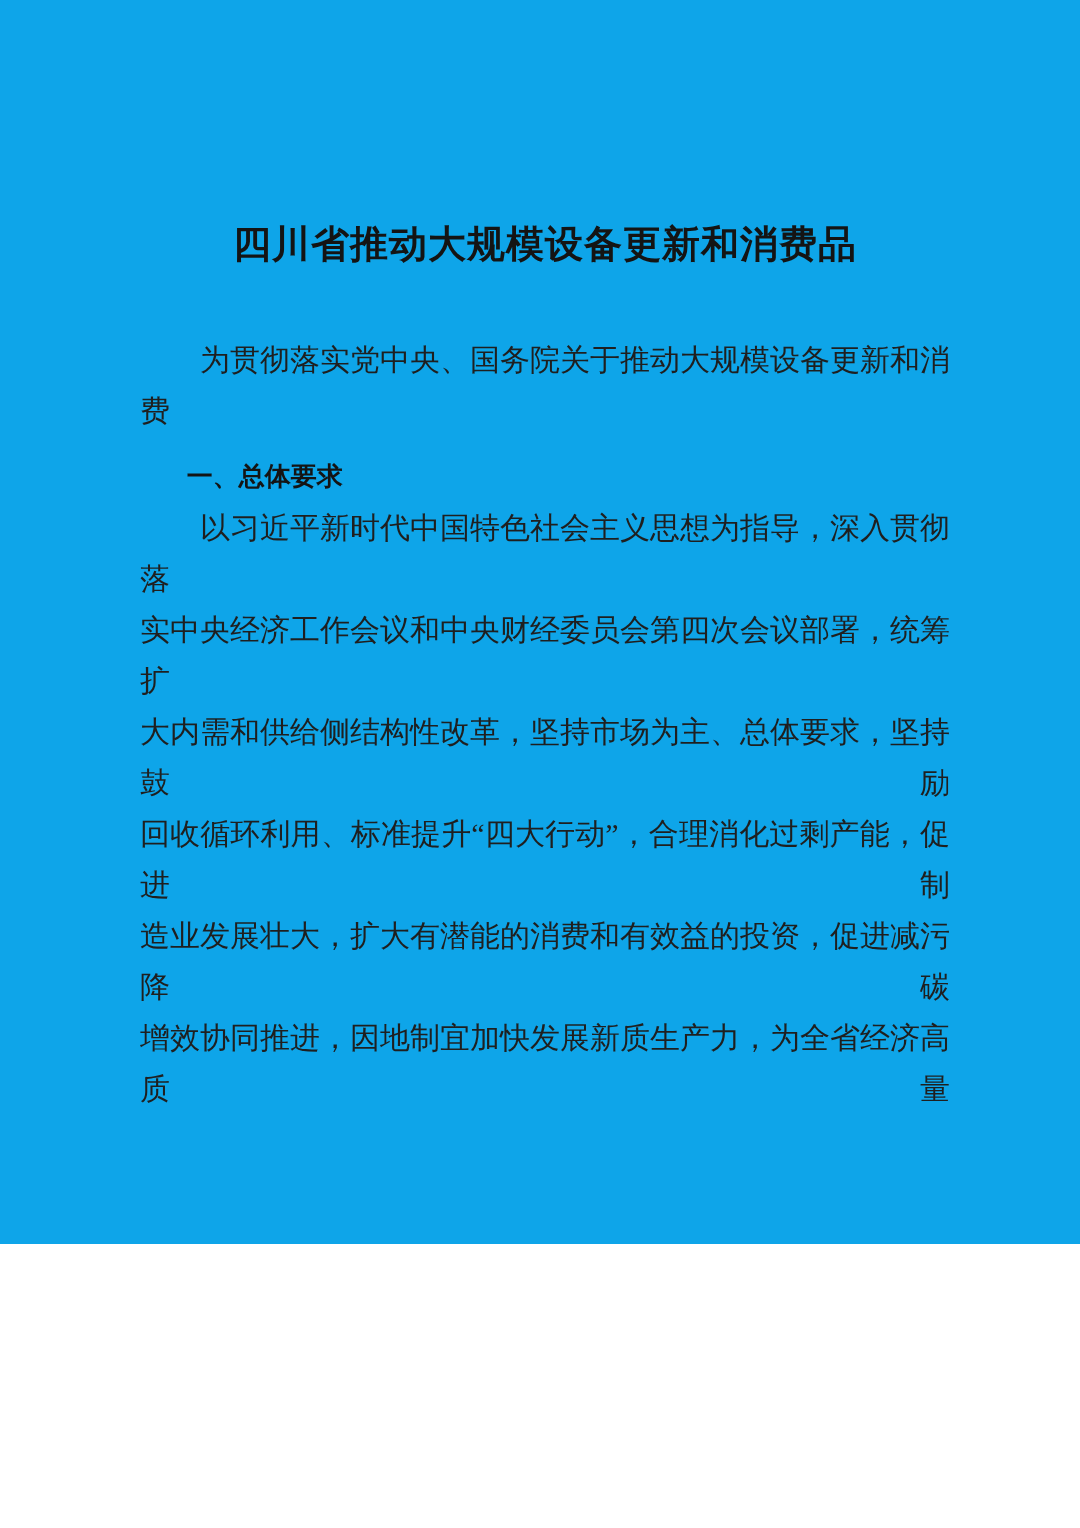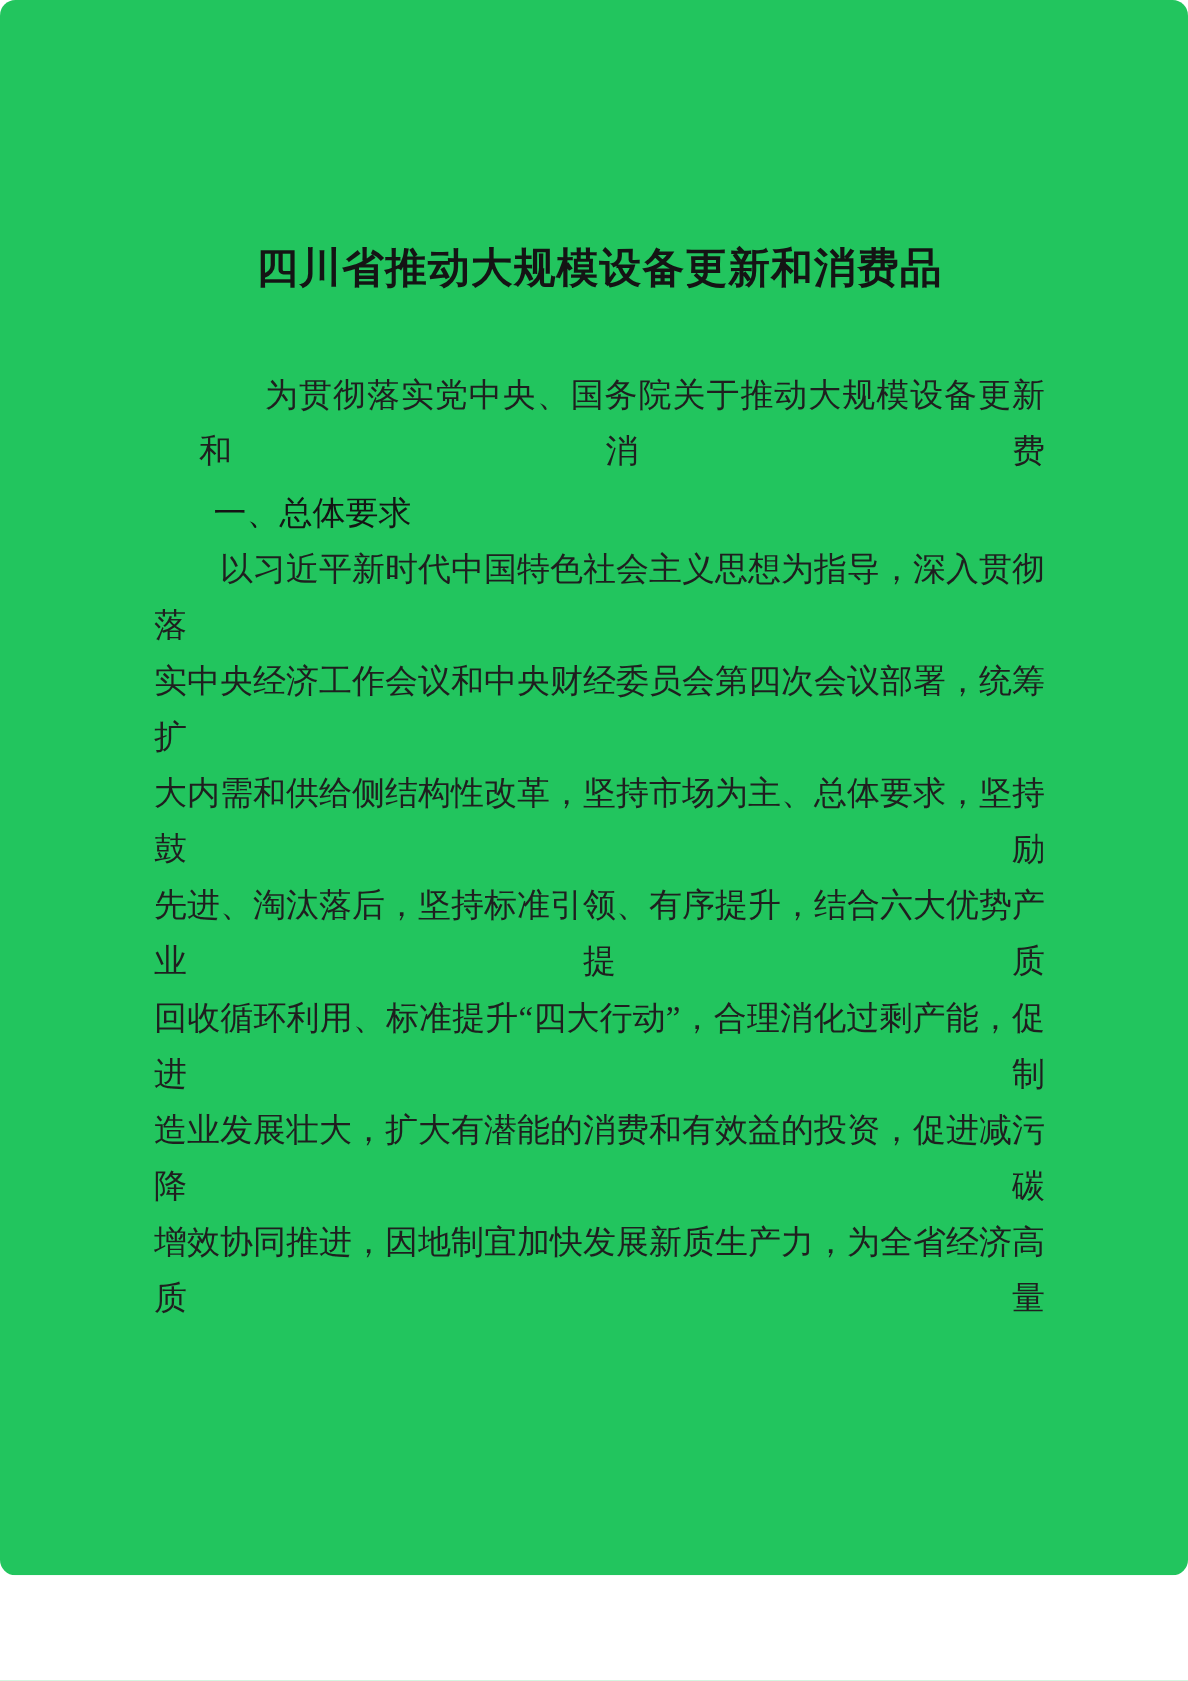--- a/index.html
+++ b/index.html
@@ -3,45 +3,43 @@
 <meta charset="utf-8">
 <style>
   html, body {
     margin: 0;
     padding: 0;
     background: #ffffff;
   }
   .page {
     position: relative;
     width: 1080px;
-    height: 1432px;
+    height: 1244px;
     margin: 0 auto;
-    background: #22c55e;
+    background: #0ea5e9;
     color: #1f1f1f;
     overflow: hidden;
     font-family: "Liberation Serif", serif;
-    border-radius: 14px;
   }
   .content {
     padding: 212px 130px 0 140px; 
   }
   .doc-title {
     text-align: center;
     font-weight: 700;
     font-size: 38px;
     line-height: 65px;
     letter-spacing: 1px;
     color: #141414;
   }
   .para {
     margin: 0;
   }
   .para-first {
     margin-top: 57px;
-    margin-left: 41px;
   }
   .line {
     font-size: 30px;
     line-height: 51px;
     white-space: nowrap;        
     overflow: hidden;
     text-align: justify;
     color: #1f1f1f;
   }
   .line.fill {
@@ -49,24 +47,24 @@
     text-align-last: justify;   
   }
   .line.end {
     white-space: normal;
     text-align-last: left;
   }
   .line.indent {
     text-indent: 2em;           
   }
   .section-heading {
-    margin-top: 5px;
+    margin-top: 15px;
     font-family: "Liberation Sans", sans-serif;
-    font-weight: 400;
-    font-size: 30px;
+    font-weight: 700;
+    font-size: 26px;
     line-height: 51px;
     text-indent: 1.8em;
     color: #141414;
   }
   .para2 { margin-top: 0; }
 </style>
 </head>
 <body>
 
 <div class="page">
@@ -79,21 +77,20 @@
     <div class="para para-first">
       <div class="line fill indent">为贯彻落实党中央、国务院关于推动大规模设备更新和消费</div>
     </div>
 
     <div class="section-heading">一、总体要求</div>
 
     <div class="para para2">
       <div class="line fill indent">以习近平新时代中国特色社会主义思想为指导，深入贯彻落</div>
       <div class="line fill">实中央经济工作会议和中央财经委员会第四次会议部署，统筹扩</div>
       <div class="line fill">大内需和供给侧结构性改革，坚持市场为主、总体要求，坚持鼓励</div>
-      <div class="line fill">先进、淘汰落后，坚持标准引领、有序提升，结合六大优势产业提质</div>
       <div class="line fill">回收循环利用、标准提升“四大行动”，合理消化过剩产能，促进制</div>
       <div class="line fill">造业发展壮大，扩大有潜能的消费和有效益的投资，促进减污降碳</div>
       <div class="line fill">增效协同推进，因地制宜加快发展新质生产力，为全省经济高质量</div>
 
     </div>
 
   </div>
 </div>
 
 </body></html>

